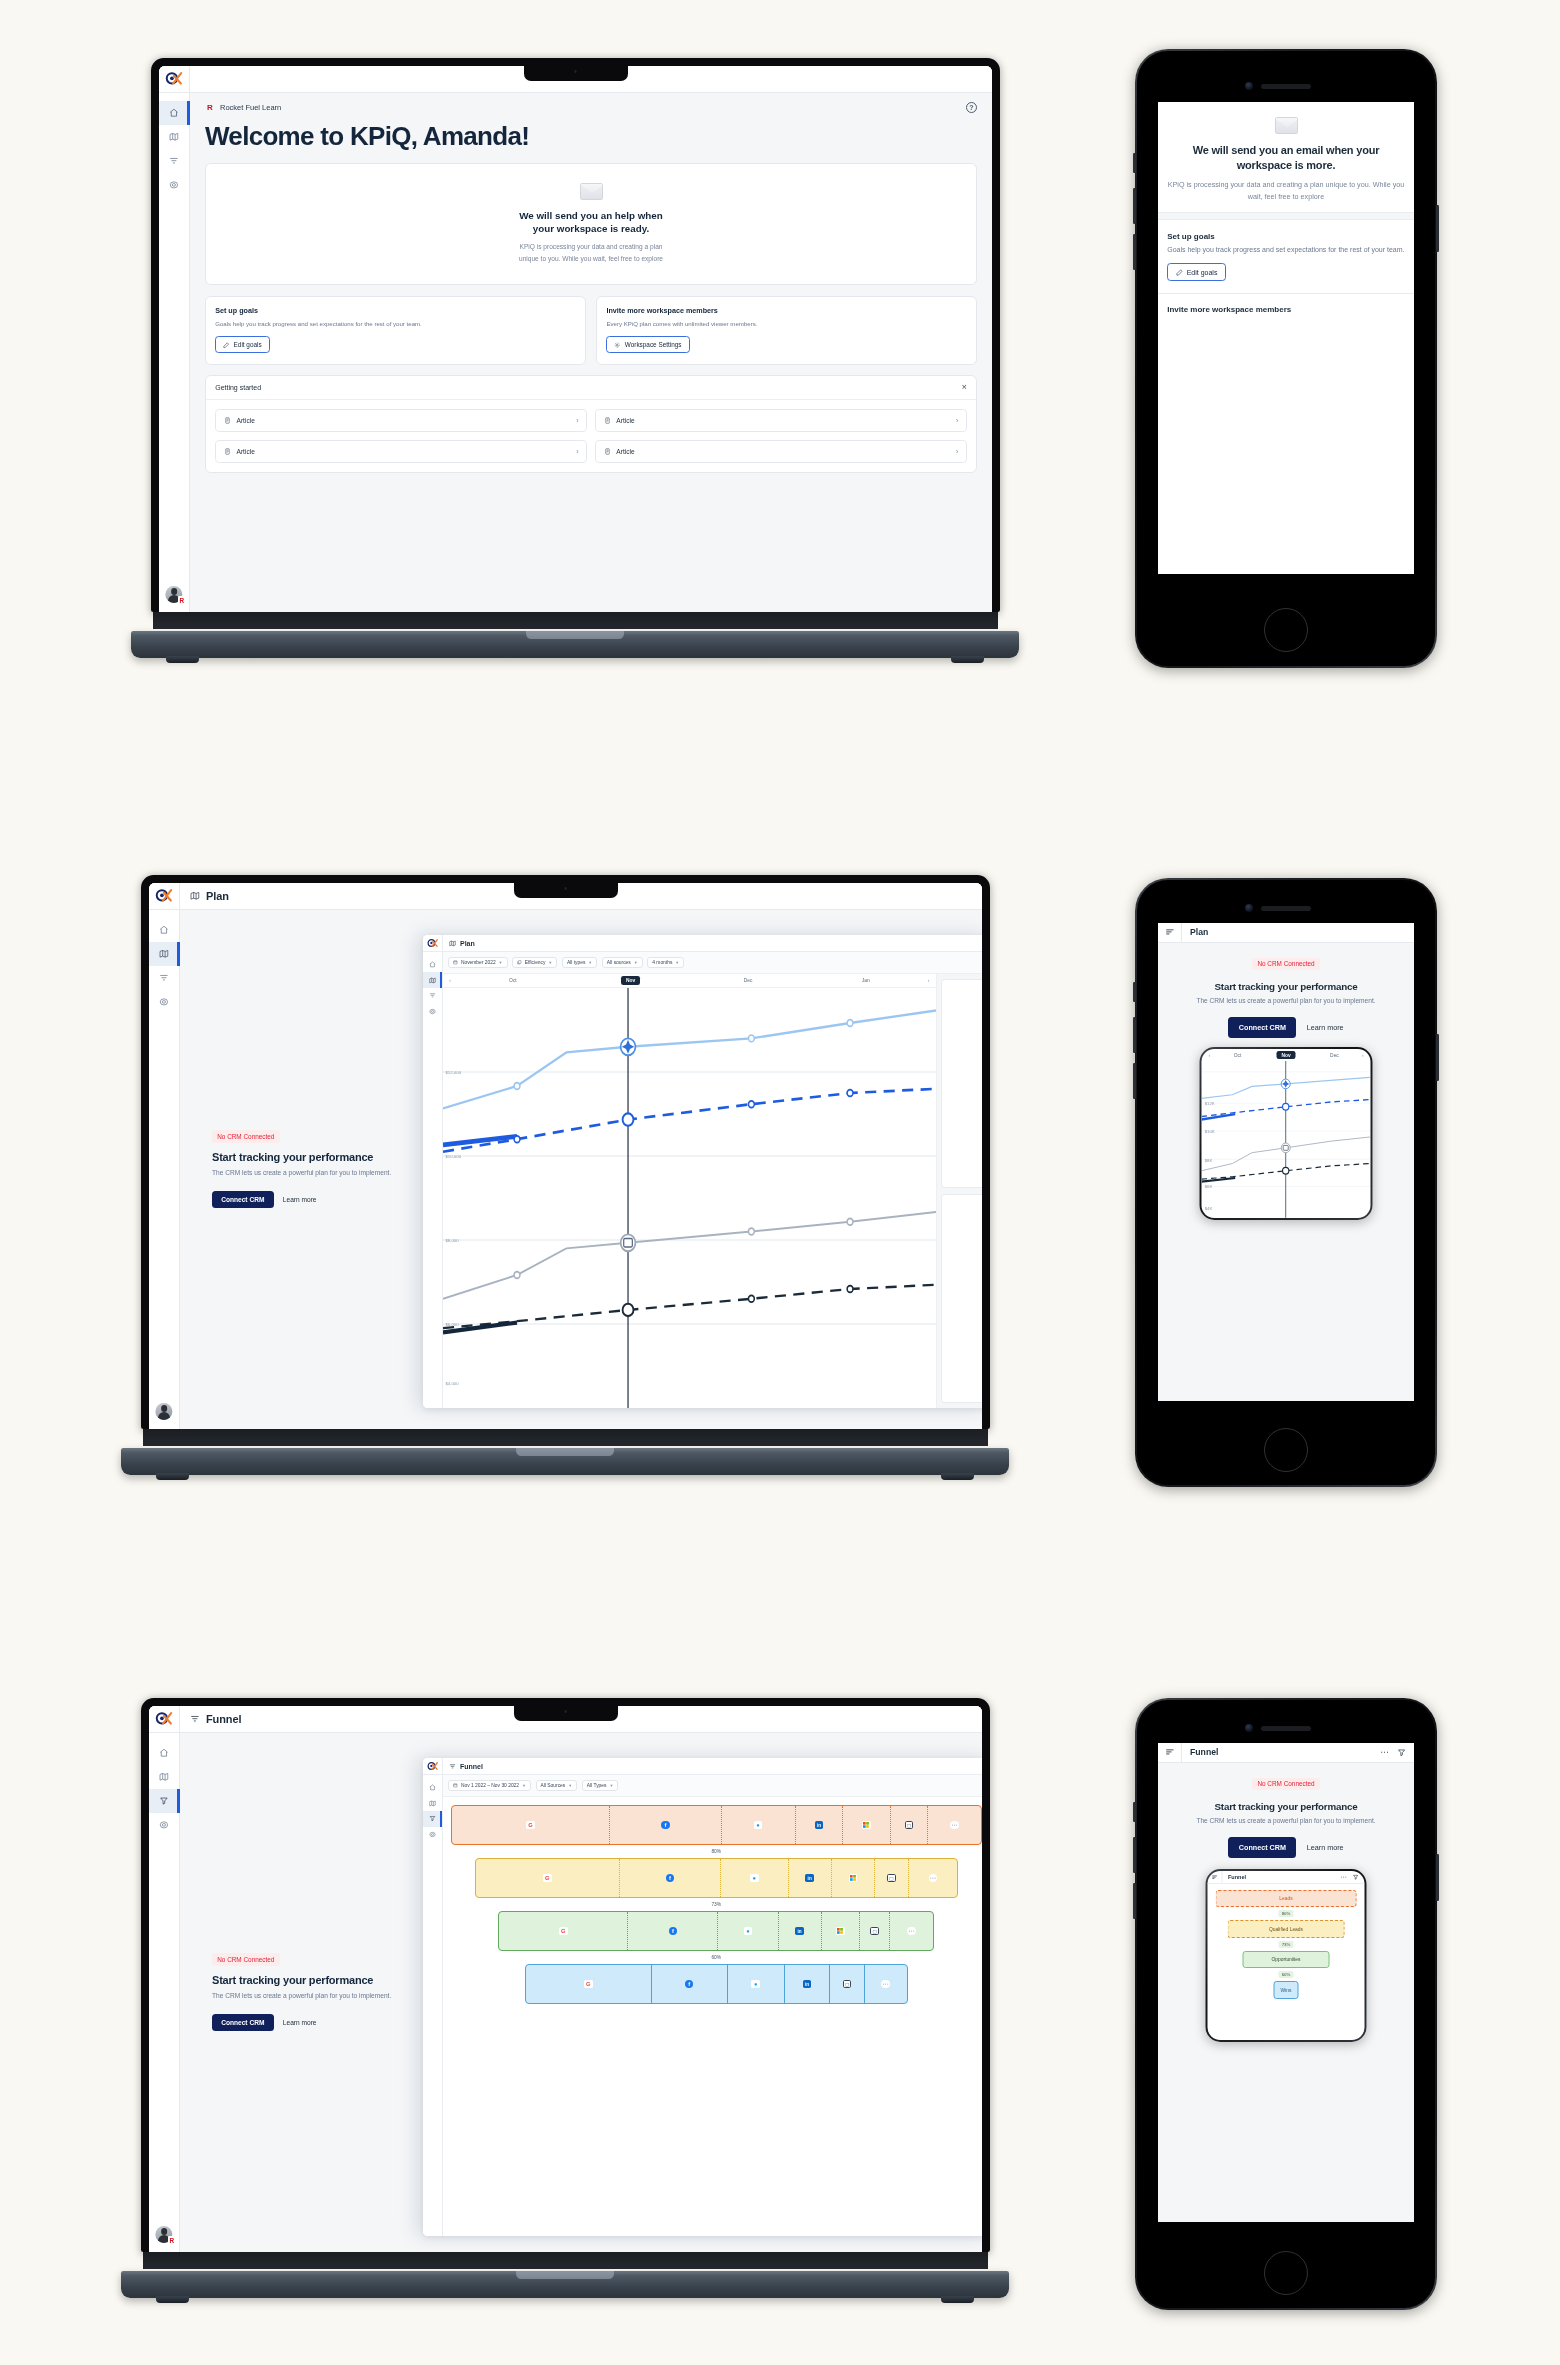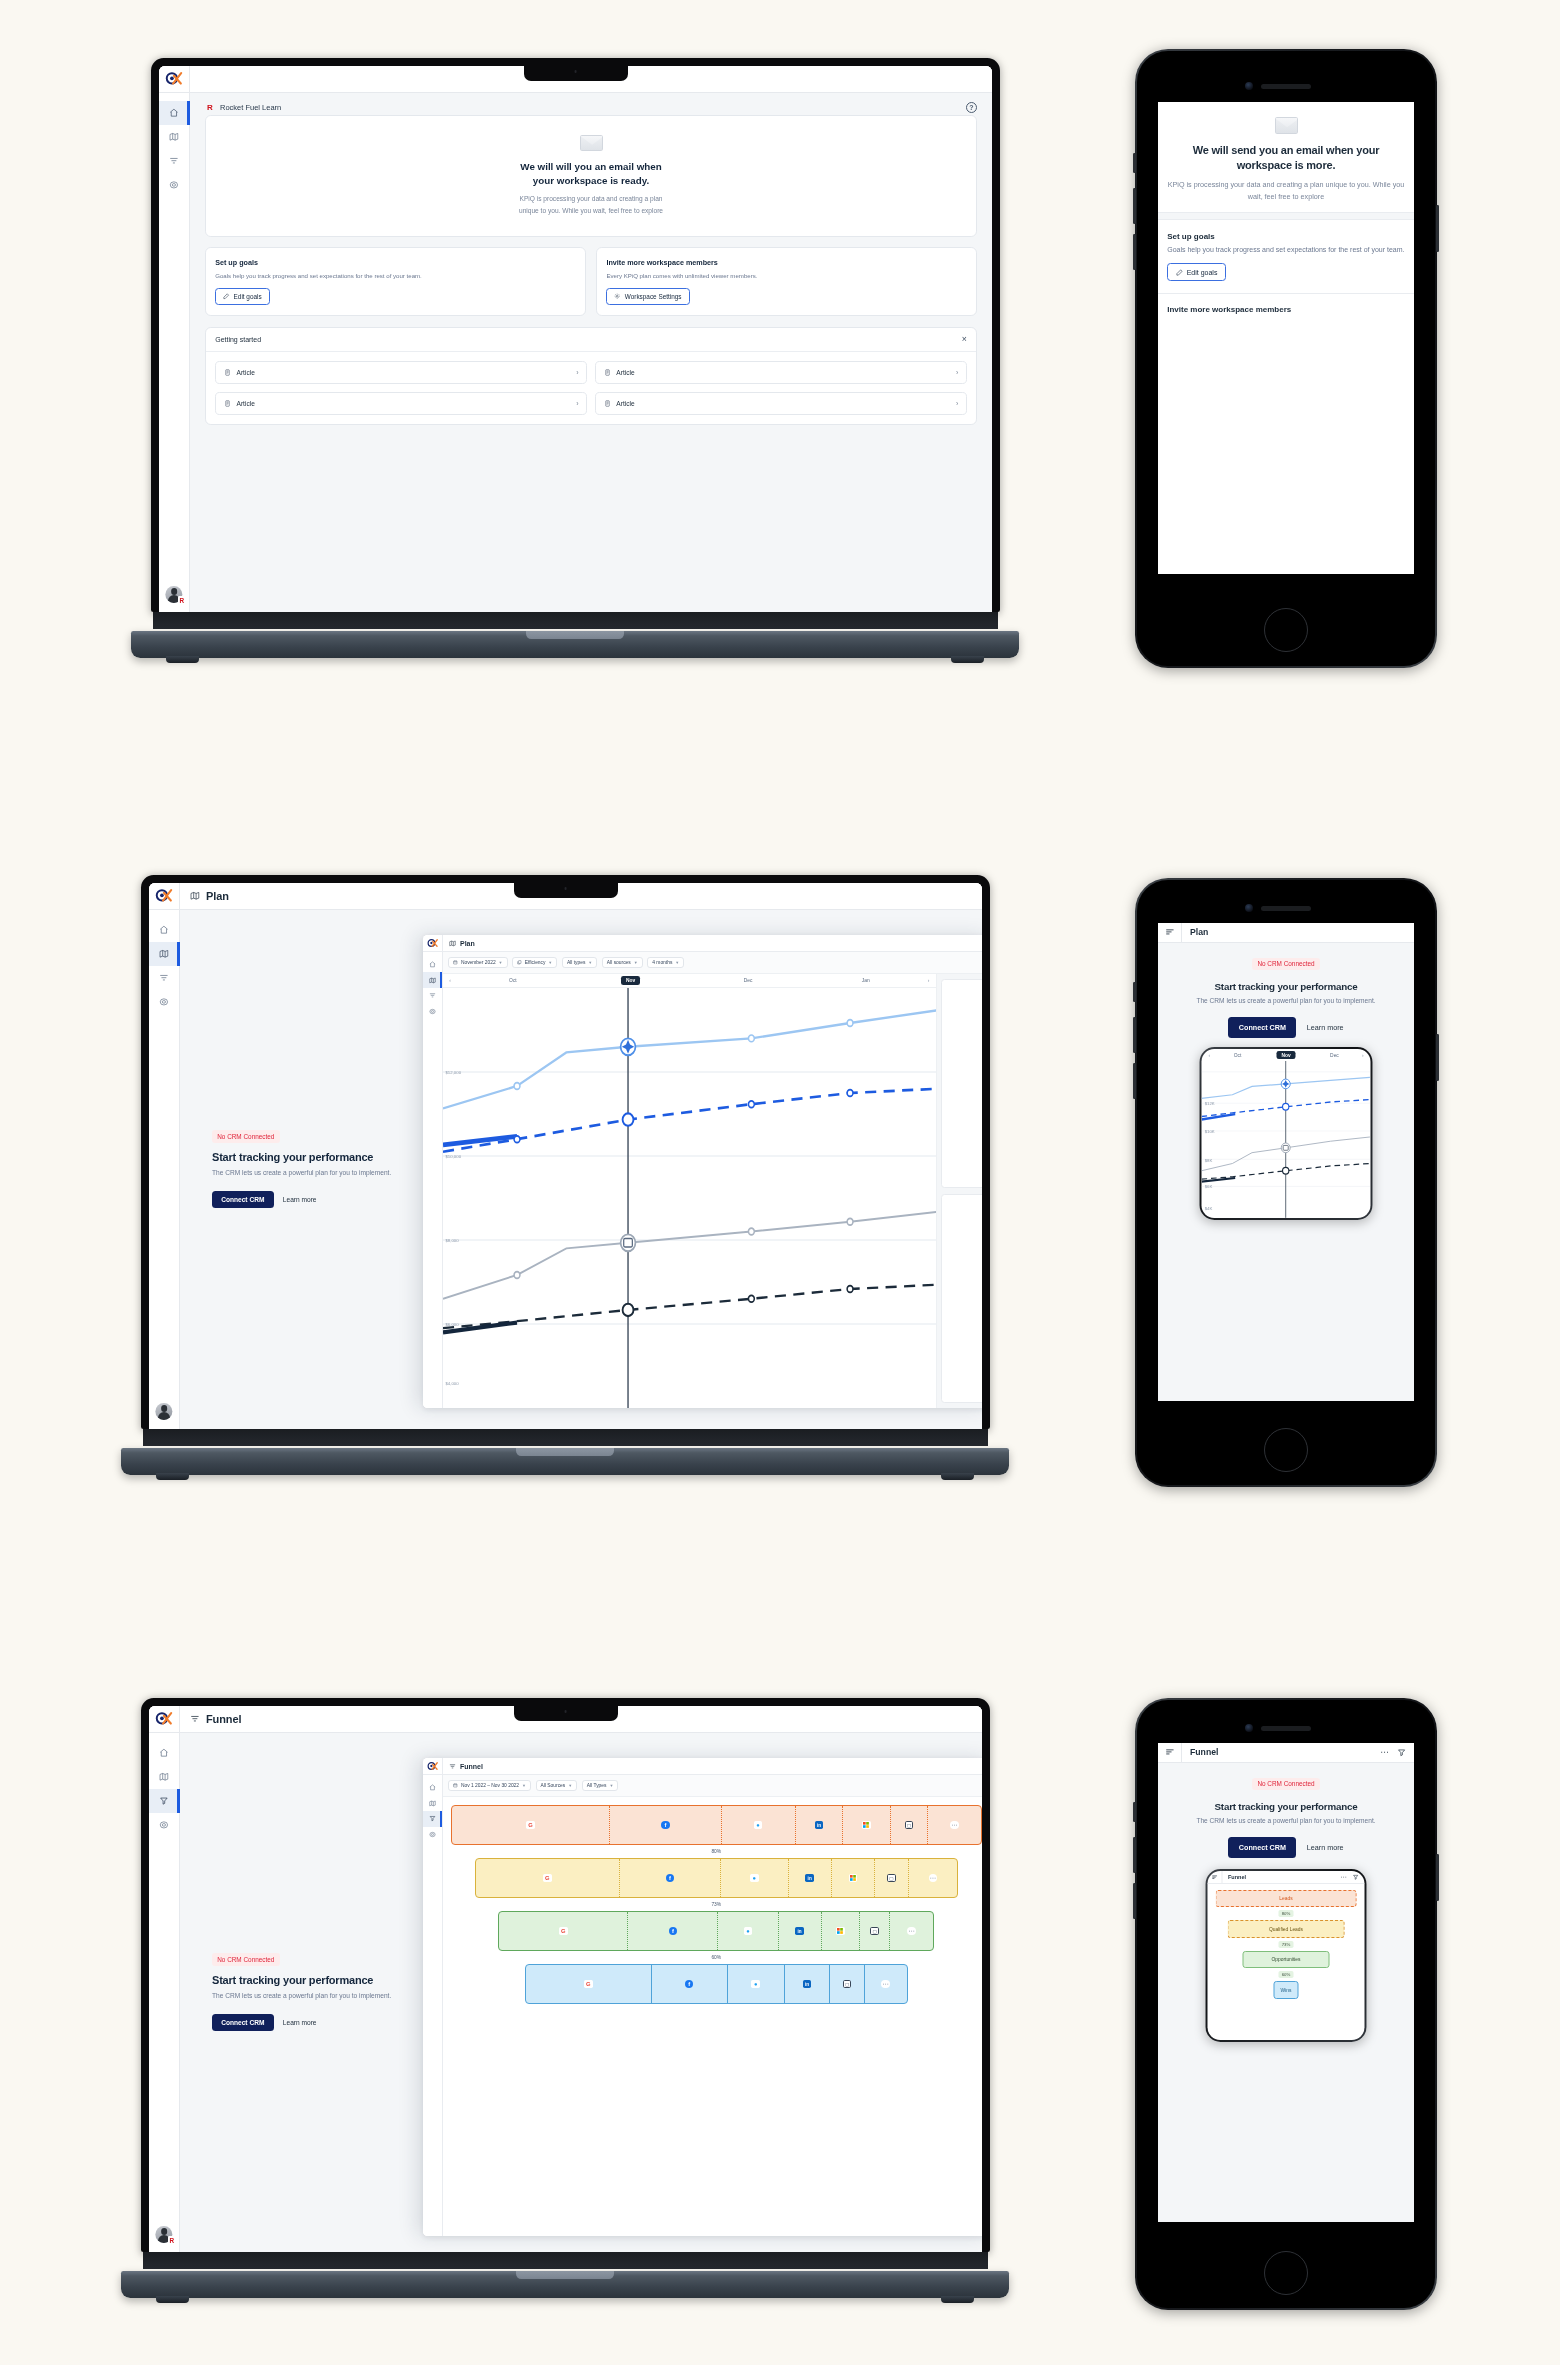--- a/index.html
+++ b/index.html
@@ -372,24 +372,25 @@
           <div class="content">
             <div class="home-wrap">
               <div class="brandline">
                 <div class="brandmark">R</div>
                 <div class="brandtext">Rocket Fuel Learn</div>
                 <div style="margin-left:auto">
                   <div class="help-ic">?</div>
                 </div>
               </div>
 
+              <h1 class="welcome">Welcome to KPiQ, Amanda!</h1>
 
               <div class="card hero-card">
                 <div class="envelope"></div>
-                <div class="hero-h">We will will you an email when</div>
+                <div class="hero-h">We will send you an help when</div>
                 <div class="hero-h">your workspace is ready.</div>
                 <div class="hero-p">KPiQ is processing your data and creating a plan</div>
                 <div class="hero-p" style="margin-top:1.2px">unique to you. While you wait, feel free to explore</div>
               </div>
 
               <div class="two-col">
                 <div class="card mini-card">
                   <div class="mini-h">Set up goals</div>
                   <div class="mini-p">Goals help you track progress and set expectations for the rest of your team.</div>
                   <div class="btn-outline">

